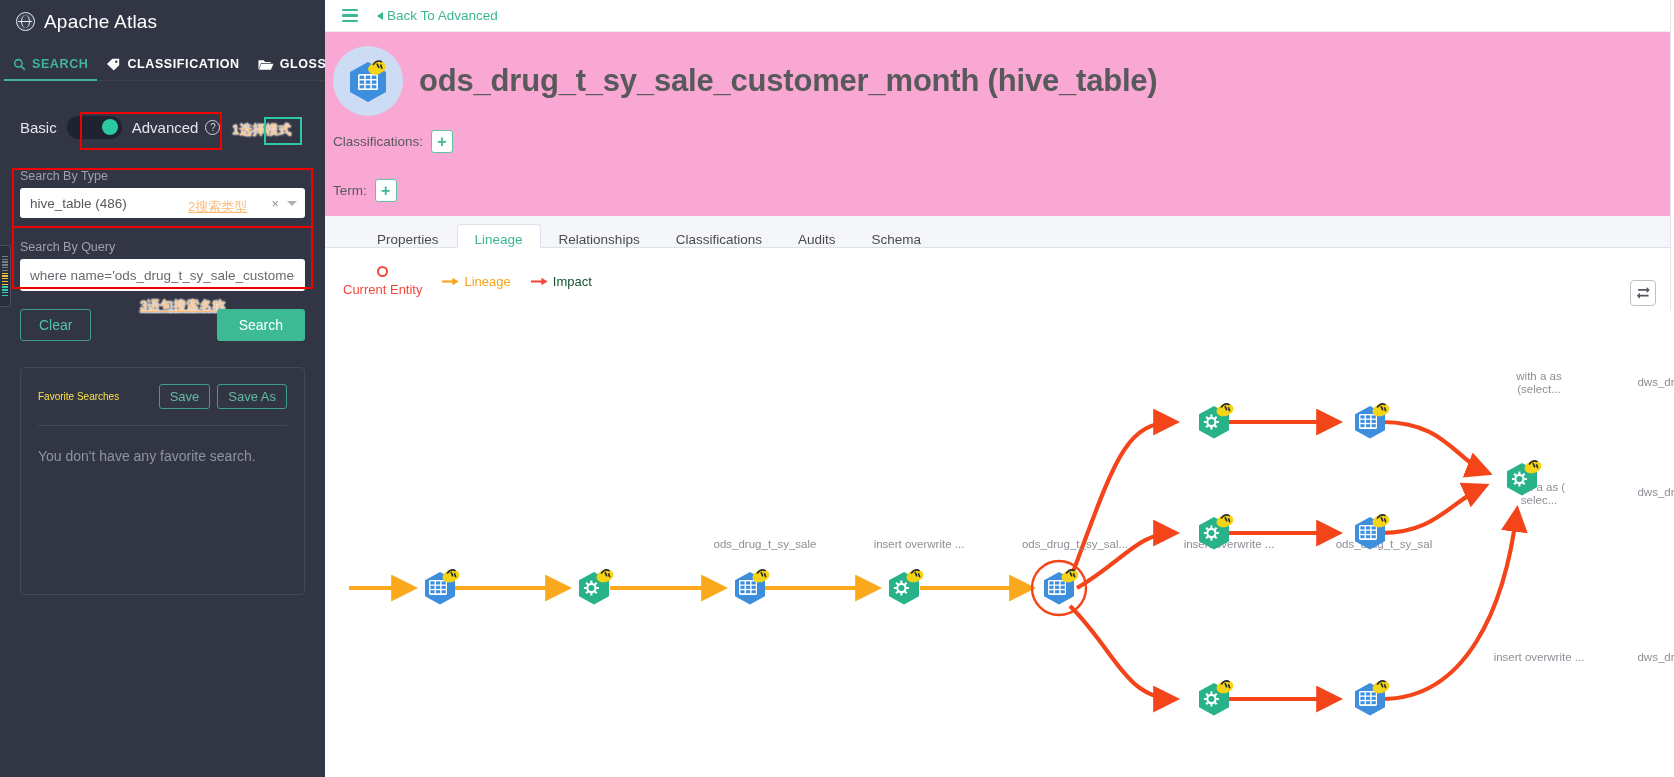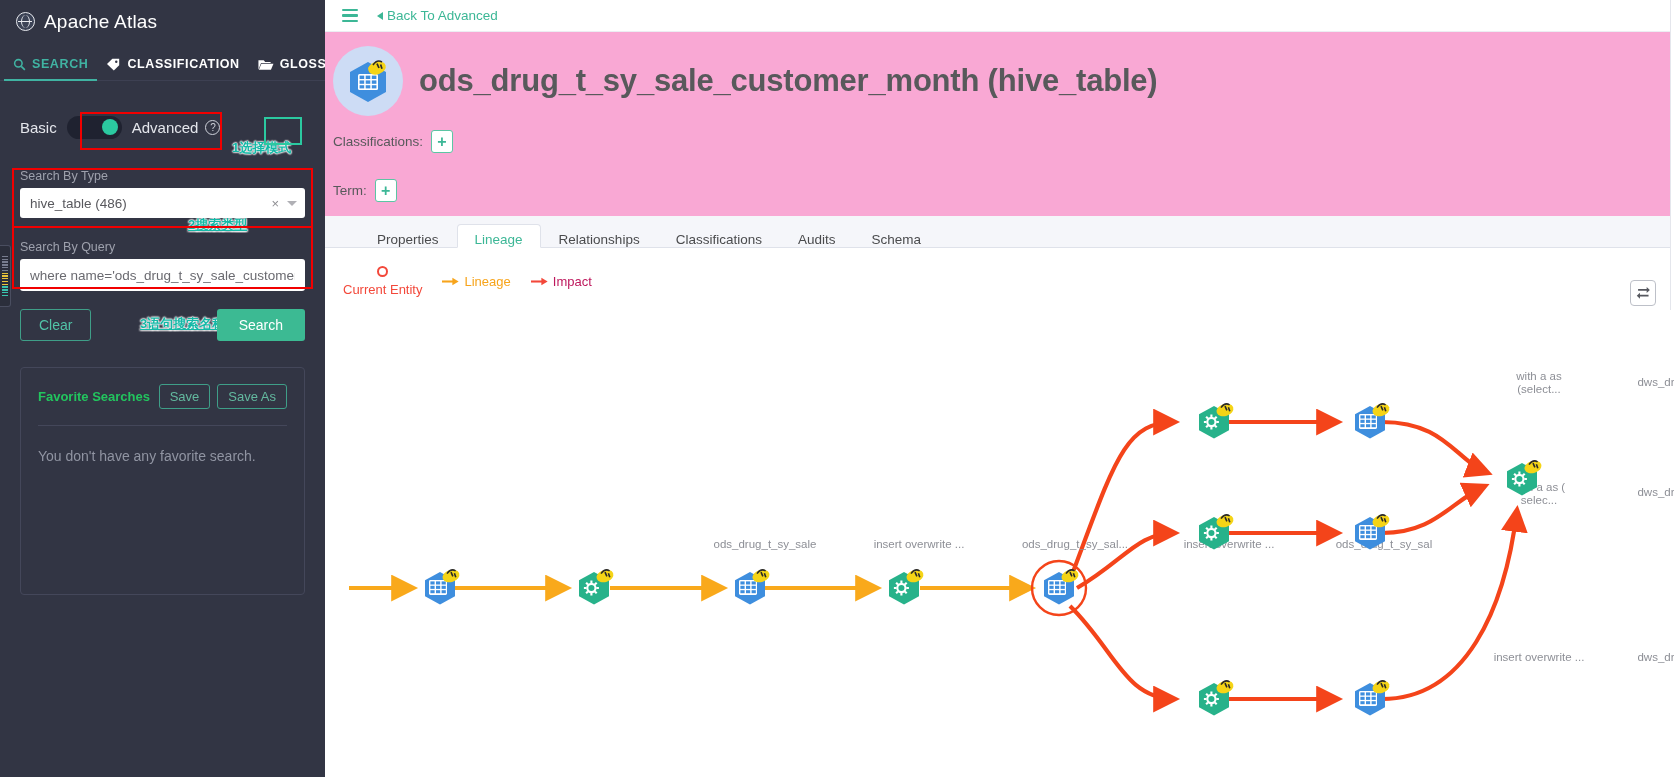--- a/index.html
+++ b/index.html
@@ -91,24 +91,23 @@
   .qmark {
     display: inline-flex; align-items: center; justify-content: center;
     width: 15px; height: 15px; border-radius: 50%;
     border: 1.3px solid #cfd2db; color: #cfd2db;
     font-size: 10px; margin-left: 7px; cursor: pointer;
   }
   
   .annbox { position: absolute; border: 2px solid #f10000; pointer-events: none; }
   .anntxt {
     position: absolute;
-    color: #14b8a6; font-weight: bold; font-size: 13px;
+    color: #fdba74; font-weight: normal; font-size: 13px;
     white-space: nowrap;
     text-shadow: 0 0 2px #fff, 0 0 2px #fff, 0 0 2px #fff, 0 0 2px #fff;
-    margin-top: 18px;
   }
   .anntxt.u { text-decoration: underline; }
 
   .fieldBlock { padding: 0 20px; margin-top: 22px; position: relative; }
   .fieldLabel { color: #9ea1ad; font-size: 12.5px; margin-bottom: 5px; }
   .selectBox {
     background: #fff; border-radius: 3px;
     height: 30px; display: flex; align-items: center;
     padding: 0 8px 0 10px;
     position: relative;
@@ -143,21 +142,21 @@
     font-family: "Liberation Sans", sans-serif;
   }
 
   .favPanel {
     margin: 26px 20px 0 20px;
     border: 1px solid #44475a; border-radius: 4px;
     padding: 16px 17px 22px 17px;
     height: 228px;
   }
   .favHead { display: flex; align-items: center; }
-  .favTitle { color: #22c55e; font-size: 13px; font-weight: bold; flex: 1; }
+  .favTitle { color: #fde047; font-size: 10px; font-weight: normal; flex: 1; }
   .btnSmall {
     border: 1px solid #3f9e88; background: transparent;
     color: #63b99f; font-size: 13px; padding: 4px 10px;
     border-radius: 3px; margin-left: 7px; cursor: pointer;
     font-family: "Liberation Sans", sans-serif;
   }
   .favDivider { height: 1px; background: #44475a; margin: 16px 0 0 0; }
   .favEmpty { color: #9094a2; font-size: 14px; margin-top: 22px; }
 
   .sideHandle {
@@ -231,21 +230,21 @@
   }
   .etab.active {
     background: #ffffff; color: #3cb796;
     border-color: #dfe2ea; border-bottom-color: #ffffff;
   }
 
   .legendBar { display: flex; align-items: center; gap: 20px; padding: 18px 0 0 18px; }
   .legendItem { display: flex; align-items: center; gap: 5px; font-size: 13px; cursor: pointer; }
   .legendItem.cur { color: #f3483a; flex-direction: column; }
   .legendItem.lin { color: #f7a41b; }
-  .legendItem.imp { color: #be185d; }
+  .legendItem.imp { color: #14532d; }
   .ringIcon {
     width: 11px; height: 11px; border-radius: 50%;
     border: 2px solid #f3483a; display: inline-block;
   }
 
   .swapBtn {
     position: absolute; right: 18px; top: 280px;
     width: 26px; height: 26px;
     border: 1px solid #bdc0c8; border-radius: 4px;
     background: #fff; display: flex; align-items: center; justify-content: center;

